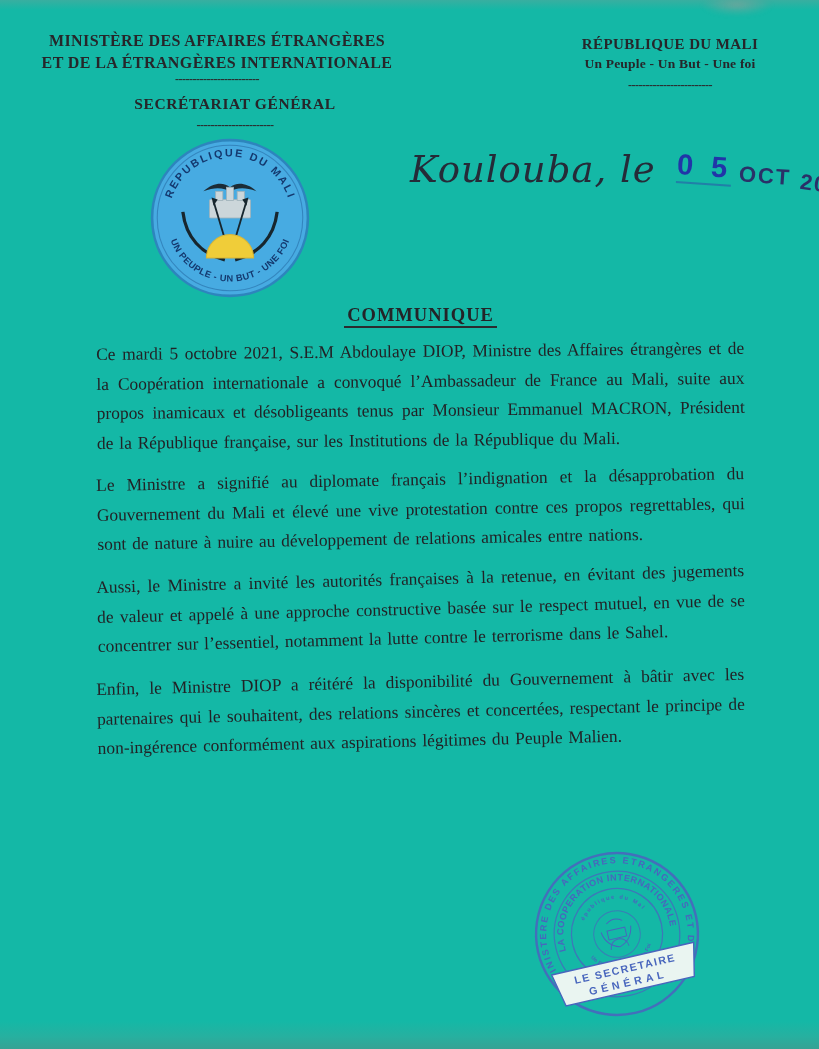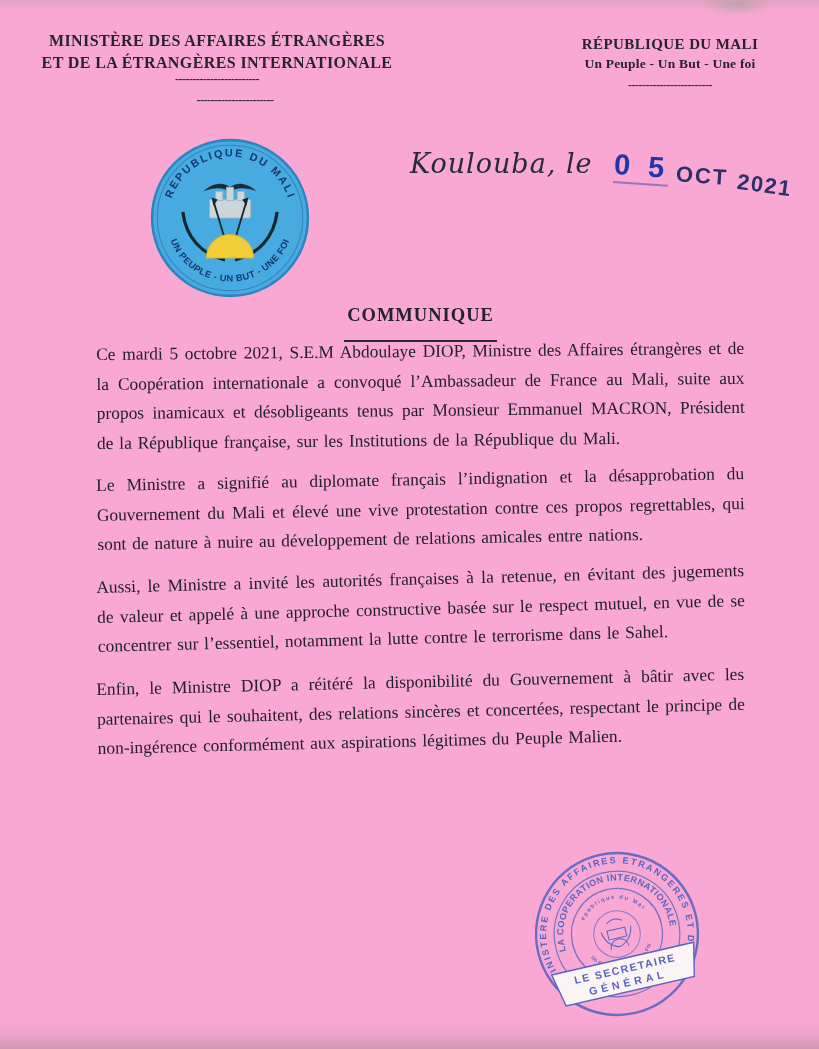--- a/index.html
+++ b/index.html
@@ -1,19 +1,19 @@
 <!DOCTYPE html>
 <html><head>
 <meta charset="utf-8">
 <style>
   html,body{margin:0;padding:0;}
   body{width:819px;height:1049px;background:#e8e7e4;}
   .page{
     position:relative;width:819px;height:1049px;overflow:hidden;
-    background:#f9a8d4;
+    background:#14b8a6;
     font-family:"Liberation Serif", serif;
     color:#232325;
   }
   
   .page::before{
     content:"";position:absolute;left:0;top:0;right:0;height:10px;z-index:5;pointer-events:none;
     background:linear-gradient(to bottom, rgba(150,150,145,.28), rgba(150,150,145,0));
   }
   .page::after{
     content:"";position:absolute;left:0;bottom:0;right:0;height:28px;z-index:5;pointer-events:none;
@@ -38,34 +38,34 @@
   .hdr-right .hr2{font-size:13.5px;margin-top:3px;letter-spacing:.2px;}
   .hdr-right .dashes{margin-top:8px;}
 
   
   .emblem{position:absolute;left:148px;top:136px;width:164px;height:164px;}
   .emblem svg{display:block;}
   .emblem-arc{font-family:"Liberation Sans",sans-serif;font-weight:bold;fill:#14386e;}
 
   
   .dateline{position:absolute;left:410px;top:148px;white-space:nowrap;}
-  .place{font-family:"DejaVu Serif",serif;font-style:italic;font-size:27px;color:#252b38;letter-spacing:1px;}
+  .place{font-family:"DejaVu Serif",serif;font-style:italic;font-size:37px;color:#252b38;letter-spacing:1px;}
   .datestamp{
     display:inline-block;margin-left:16px;vertical-align:top;transform:rotate(4deg);transform-origin:0 100%;
     font-family:"Liberation Sans",sans-serif;font-weight:bold;white-space:nowrap;
   }
   .ds-day{font-size:29px;color:#2135a8;letter-spacing:5px;border-bottom:2px solid rgba(45,70,170,.5);padding-bottom:1px;}
   .ds-month{display:inline-block;font-size:22px;color:#2a3168;letter-spacing:2px;margin-left:7px;transform:translateY(3px);}
   .ds-year{display:inline-block;font-size:22px;color:#2a3168;letter-spacing:1.5px;margin-left:9px;transform:translateY(8px) rotate(4deg);}
 
   
   .title-row{position:absolute;left:0;top:305px;width:100%;text-align:center;transform:translateX(11px);}
   .title-text{
     display:inline-block;font-size:18.5px;font-weight:bold;letter-spacing:1px;color:#242428;
-    border-bottom:2.5px solid #2b2b2f;padding:0 3px 14px 3px;
+    border-bottom:2.5px solid #2b2b2f;padding:0 3px 0 3px;
   }
 
   
   .bodytext{position:absolute;left:96px;top:340px;width:648px;z-index:2;}
   .bodytext p{
     margin:0 0 13px 0;font-size:17.4px;line-height:29.6px;text-align:justify;
     color:#222226;word-spacing:1.5px;transform-origin:0 0;
   }
   .r1{transform:rotate(-.55deg);}
   .r2{transform:rotate(-1.05deg);}
@@ -80,20 +80,21 @@
 <body>
 
 <div class="page">
   <div class="smudge-tr"></div>
 
   <div class="hdr-left">
     <div class="hl">MINISTÈRE DES AFFAIRES ÉTRANGÈRES</div>
     <div class="hl">ET DE LA ÉTRANGÈRES INTERNATIONALE</div>
     <div class="dashes">------------------------</div>
     <div class="sec-block">
+      <div class="sec-title">SECRÉTARIAT GÉNÉRAL</div>
       <div class="dashes">----------------------</div>
     </div>
   </div>
 
   <div class="hdr-right">
     <div class="hr1">RÉPUBLIQUE DU MALI</div>
     <div class="hr2">Un Peuple - Un But - Une foi</div>
     <div class="dashes">------------------------</div>
   </div>
 

